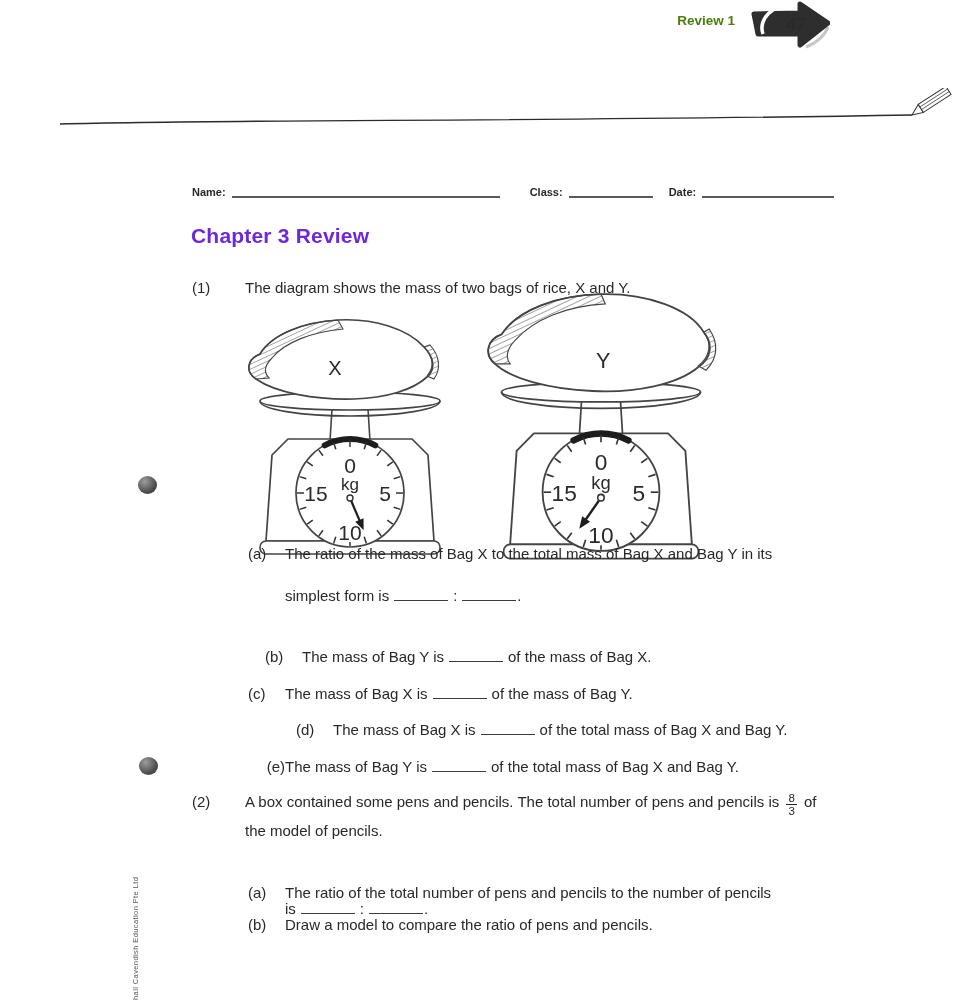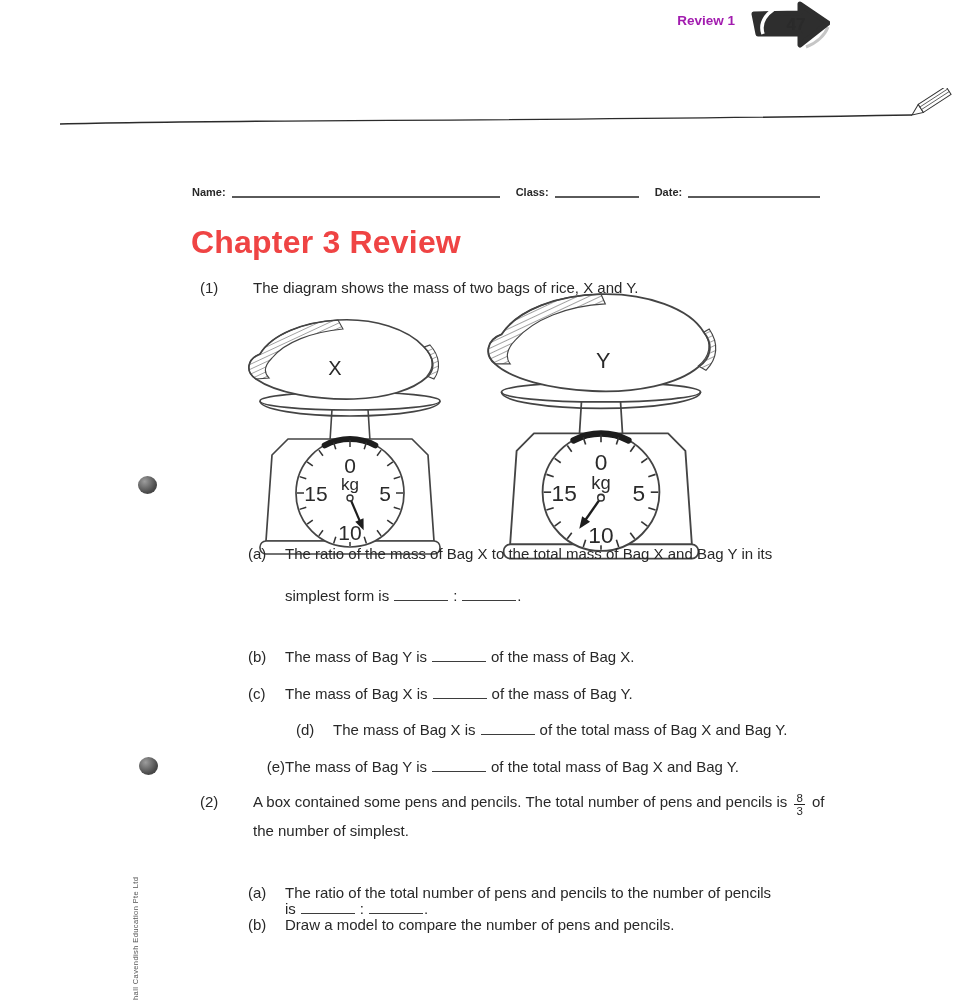--- a/index.html
+++ b/index.html
@@ -1,28 +1,28 @@
 <!DOCTYPE html>
 <html><head>
 <meta charset="utf-8">
 <style>
   html,body{margin:0;padding:0;}
   body{
     width:960px;height:1000px;position:relative;background:#ffffff;
     font-family:"Liberation Sans", sans-serif;color:#282828;overflow:hidden;
   }
   .abs{position:absolute;}
-  .qtext{font-size:15px;margin-left:8px;}
+  .qtext{font-size:15px;}
   .qnum{display:inline-block;width:53px;}
   .plabel{display:inline-block;width:37px;}
   .part{position:absolute;left:248px;font-size:15px;white-space:nowrap;}
   .blank{display:inline-block;width:54px;height:13px;border-bottom:1.4px solid #3d3d3d;margin:0 5px;}
   .wline{display:inline-block;border-bottom:2px solid #5a5a5a;height:12px;margin-left:6px;}
-  .title{font-size:32px;font-weight:bold;color:#ef4444;letter-spacing:.2px;}
-  .review-label{font-size:13.5px;font-weight:bold;color:#a21caf;}
+  .title{font-size:21px;font-weight:bold;color:#6d28d9;letter-spacing:.2px;}
+  .review-label{font-size:13.5px;font-weight:bold;color:#4d7c0f;}
   .frac{display:inline-block;text-align:center;vertical-align:-8px;line-height:1.05;font-size:11.5px;margin:0 3px;}
   .frac .num{display:block;padding:0 2px;}
   .frac .den{display:block;border-top:1.2px solid #222;padding:0 2px;}
   .hole{position:absolute;width:19px;height:18px;border-radius:50%;
     background:radial-gradient(circle at 35% 30%, #9d9d9d, #4a4a4a 65%, #353535);}
   .copyright{position:absolute;transform:rotate(-90deg);transform-origin:0 0;
     font-size:7.5px;color:#555;letter-spacing:.4px;white-space:nowrap;}
   svg text{font-family:"Liberation Sans", sans-serif;fill:#2a2a2a;}
 </style>
 </head>
@@ -43,21 +43,21 @@
     <path d="M0,0 L11,-5.5 L11,4 Z" fill="#ffffff" stroke="#333" stroke-width="1"></path>
     <rect x="11" y="-5.5" width="33" height="9.5" fill="#ffffff" stroke="#333" stroke-width="1"></rect>
     <line x1="11" y1="-2.4" x2="44" y2="-2.4" stroke="#333" stroke-width="0.7"></line>
     <line x1="11" y1="0.6" x2="44" y2="0.6" stroke="#333" stroke-width="0.7"></line>
   </g>
 </svg>
 
 <div class="abs" style="left:192px;top:184px;display:flex;align-items:flex-end;font-weight:bold;font-size:11px;">
   <span>Name:</span>
   <span class="wline" style="width:268px"></span>
-  <span style="margin-left:16px">Class:</span>
+  <span style="margin-left:30px">Class:</span>
   <span class="wline" style="width:84px"></span>
   <span style="margin-left:16px">Date:</span>
   <span class="wline" style="width:132px"></span>
 </div>
 
 <div class="abs title" style="left:191px;top:224px;">Chapter 3 Review</div>
 
 <div class="abs qtext" style="left:192px;top:279px;">
   <span class="qnum">(1)</span><span>The diagram shows the mass of two bags of rice, X and Y.</span>
 </div>
@@ -174,46 +174,46 @@
   </g>
 </svg>
 
 <div class="part" style="top:545px;">
   <span class="plabel">(a)</span><span>The ratio of the mass of Bag X to the total mass of Bag X and Bag Y in its</span>
 </div>
 <div class="part" style="top:587px;left:285px;">
   <span>simplest form is</span><span class="blank"></span><span>:</span><span class="blank"></span><span style="margin-left:-4px">.</span>
 </div>
 
-<div class="part" style="top:648px;">
+<div class="part" style="top:648px;margin-left:17px;">
   <span class="plabel">(b)</span><span>The mass of Bag Y is</span><span class="blank"></span><span>of the mass of Bag X.</span>
 </div>
 <div class="part" style="top:685px;">
   <span class="plabel">(c)</span><span>The mass of Bag X is</span><span class="blank"></span><span>of the mass of Bag Y.</span>
 </div>
 <div class="part" style="top:721px;margin-left:48px;">
   <span class="plabel">(d)</span><span>The mass of Bag X is</span><span class="blank"></span><span>of the total mass of Bag X and Bag Y.</span>
 </div>
 <div class="part" style="top:758px;text-align:right;">
   <span class="plabel">(e)</span><span>The mass of Bag Y is</span><span class="blank"></span><span>of the total mass of Bag X and Bag Y.</span>
 </div>
 
 <div class="abs qtext" style="left:192px;top:792px;width:720px;">
   <span class="qnum">(2)</span><span>A box contained some pens and pencils. The total number of pens and pencils is</span>
   <span class="frac"><span class="num">8</span><span class="den">3</span></span>
   <span>of</span>
 </div>
-<div class="abs qtext" style="left:245px;top:822px;">the number of simplest.</div>
+<div class="abs qtext" style="left:245px;top:822px;">the model of pencils.</div>
 
 <div class="part" style="top:845px;margin-top:39px;">
   <span class="plabel">(a)</span><span>The ratio of the total number of pens and pencils to the number of pencils</span>
 </div>
 <div class="part" style="top:900px;left:285px;">
   <span>is</span><span class="blank"></span><span>:</span><span class="blank"></span><span style="margin-left:-4px">.</span>
 </div>
 <div class="part" style="top:916px;">
-  <span class="plabel">(b)</span><span>Draw a model to compare the number of pens and pencils.</span>
+  <span class="plabel">(b)</span><span>Draw a model to compare the ratio of pens and pencils.</span>
 </div>
 
 <div class="hole" style="left:138px;top:476px;"></div>
 <div class="hole" style="left:139px;top:757px;"></div>
 
 <div class="copyright" style="left:131px;top:1000px;">hall Cavendish Education Pte Ltd</div>
 
 </body></html>

